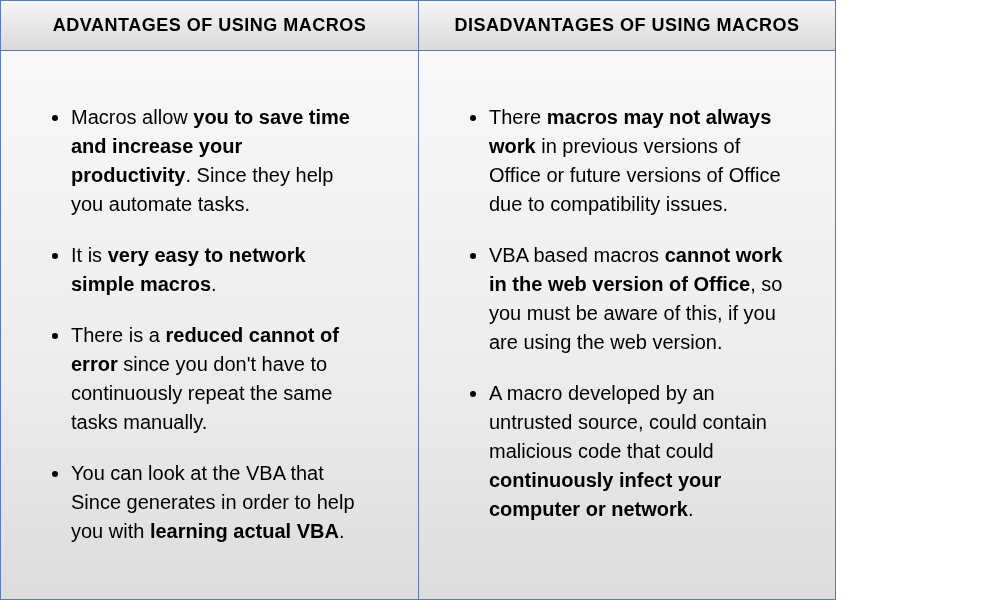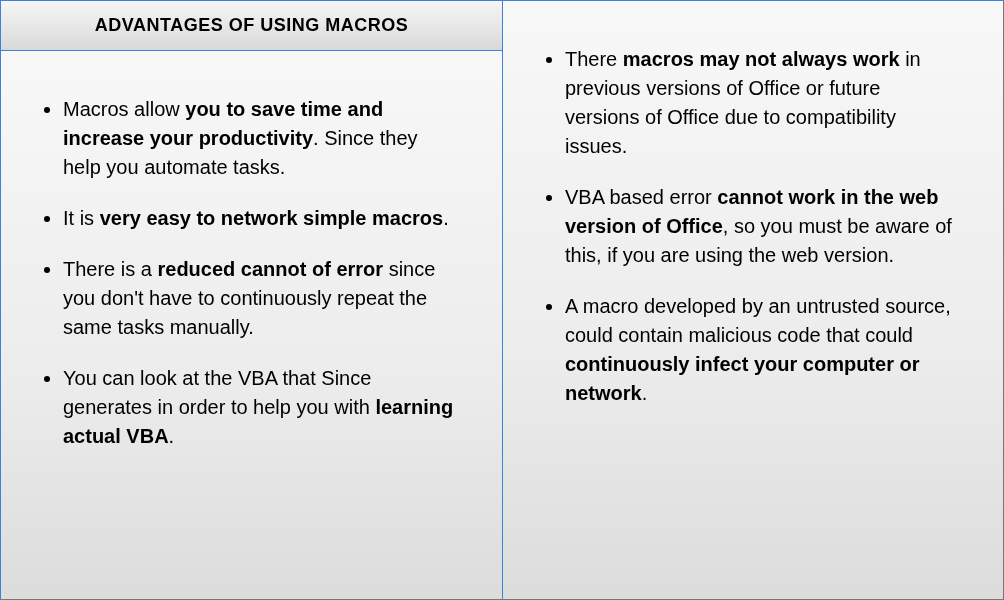--- a/index.html
+++ b/index.html
@@ -5,21 +5,21 @@
   html, body {
     margin: 0;
     padding: 0;
     width: 1004px;
     height: 600px;
     font-family: Arial, Helvetica, sans-serif;
     background: #fff;
   }
   .table {
     display: flex;
-    width: 1004px;
+    width: 836px;
     height: 600px;
     box-sizing: border-box;
     border: 1px solid #5a7ca8;
   }
   .col {
     flex: 1 1 50%;
     display: flex;
     flex-direction: column;
     box-sizing: border-box;
   }
@@ -40,21 +40,21 @@
     color: #000;
   }
   .body-cell {
     flex: 1;
     background: linear-gradient(to bottom, #f8f8f8 0%, #ececec 60%, #dcdcdc 100%);
     padding: 40px 30px 30px 30px;
     box-sizing: border-box;
   }
   ul.points {
     list-style: disc;
-    margin: 4px;
+    margin: 12px;
     padding: 0 0 0 28px;
   }
   ul.points li {
     font-size: 20px;
     line-height: 1.45;
     color: #000;
     margin-bottom: 22px;
     padding-right: 10px;
   }
   ul.points li b {
@@ -72,21 +72,24 @@
     <div class="body-cell">
       <ul class="points">
         <li><span>Macros allow </span><b>you to save time and increase your productivity</b><span>. Since they help you automate tasks.</span></li>
         <li><span>It is </span><b>very easy to network simple macros</b><span>.</span></li>
         <li><span>There is a </span><b>reduced cannot of error</b><span> since you don't have to continuously repeat the same tasks manually.</span></li>
         <li><span>You can look at the VBA that Since generates in order to help you with </span><b>learning actual VBA</b><span>.</span></li>
       </ul>
     </div>
   </div>
   <div class="col">
+    <div class="header-cell">
+      <span>DISADVANTAGES OF USING MACROS</span>
+    </div>
     <div class="body-cell">
       <ul class="points">
         <li><span>There </span><b>macros may not always work</b><span> in previous versions of Office or future versions of Office due to compatibility issues.</span></li>
-        <li><span>VBA based error </span><b>cannot work in the web version of Office</b><span>, so you must be aware of this, if you are using the web version.</span></li>
+        <li><span>VBA based macros </span><b>cannot work in the web version of Office</b><span>, so you must be aware of this, if you are using the web version.</span></li>
         <li><span>A macro developed by an untrusted source, could contain malicious code that could </span><b>continuously infect your computer or network</b><span>.</span></li>
       </ul>
     </div>
   </div>
 </div>
 
 </body></html>

